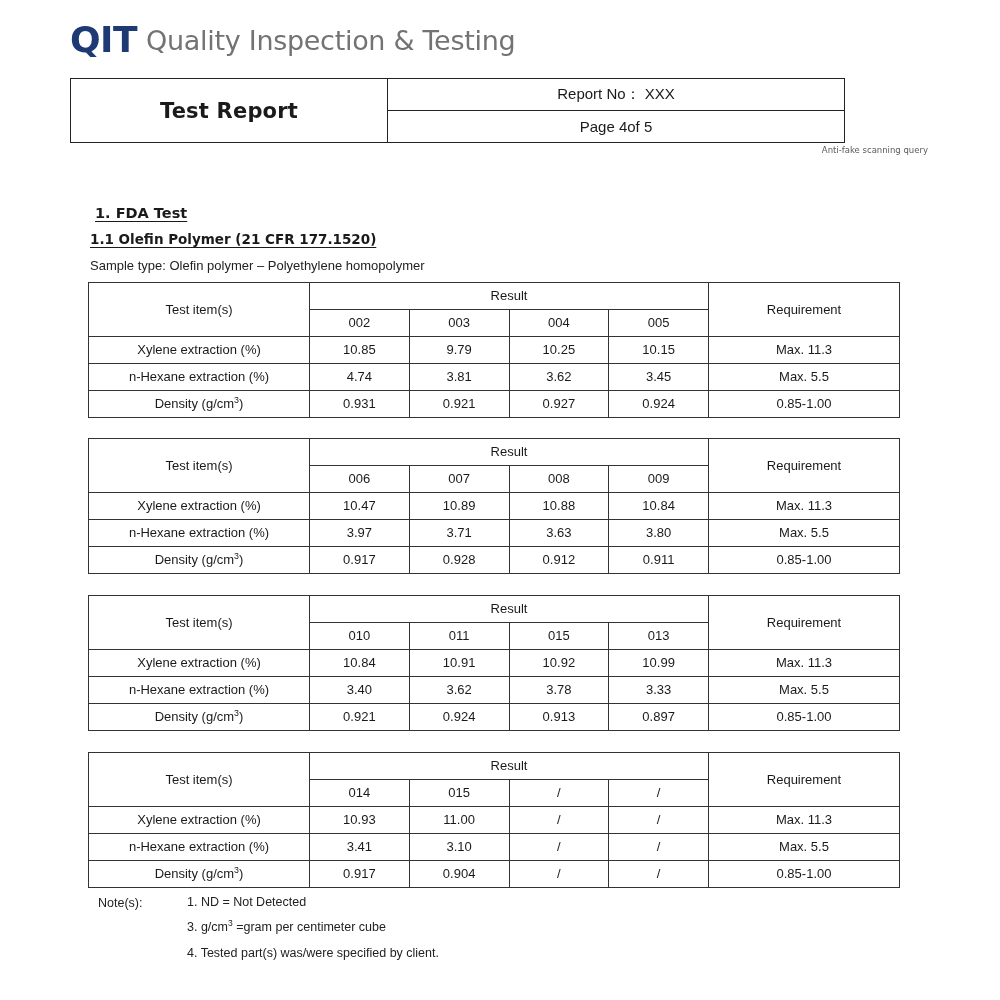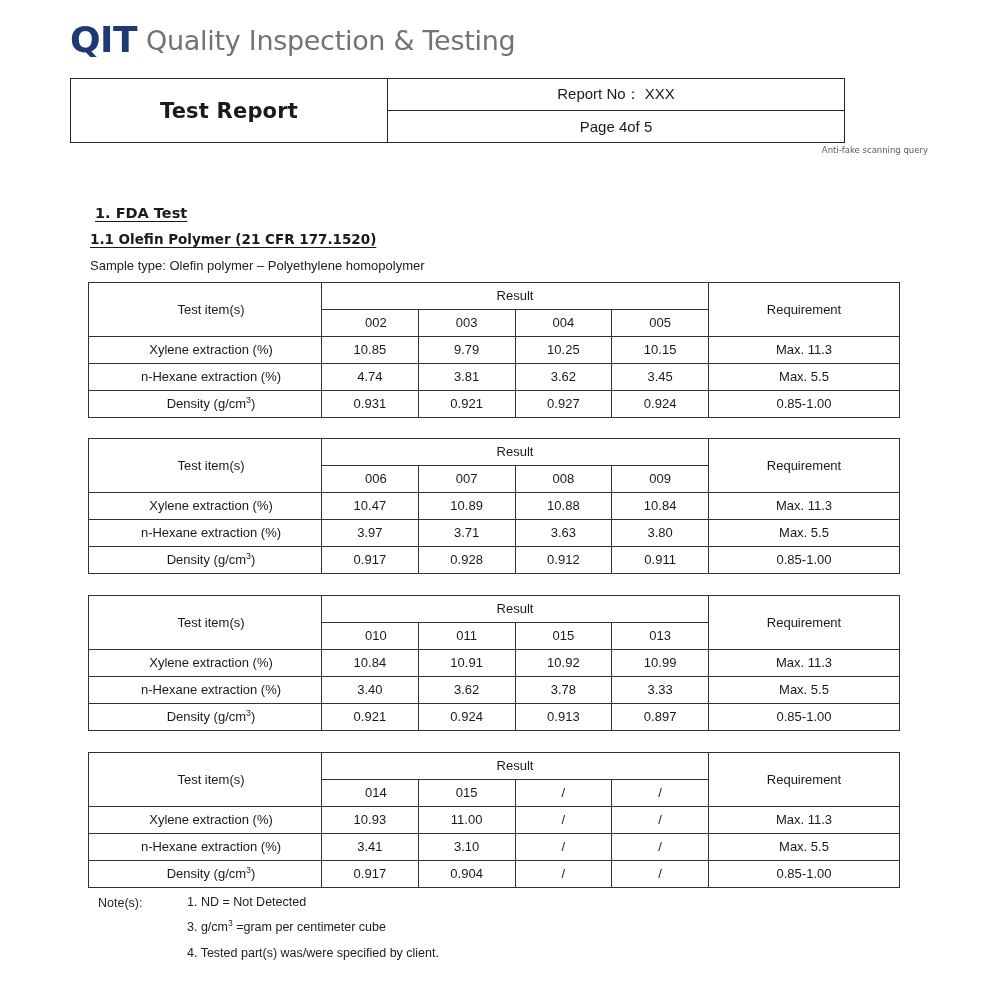--- a/index.html
+++ b/index.html
@@ -140,21 +140,21 @@
     font-weight: normal;
     padding: 0;
     height: 26px;
     line-height: 26px;
     color: #1a1a1a;
   }
   .result-table .outer-top td,
   .result-table .outer-top th { border-top-width: 1.8px; }
   .result-table tr:last-child td { border-bottom-width: 1.8px; }
   .result-table td:first-child,
-  .result-table th:first-child { border-left-width: 1.8px; padding-left: 12px; }
+  .result-table th:first-child { border-left-width: 1.8px; }
   .result-table td:last-child,
   .result-table th:last-child { border-right-width: 1.8px; }
 
   .cell-testitem { width: 220px; }
   .cell-sample   { width: 100px; }
   .cell-req      { width: 190px; }
 
   .tall-cell { height: 52px; line-height: 52px; }
   .result-span { height: 26px; line-height: 26px; }
 

